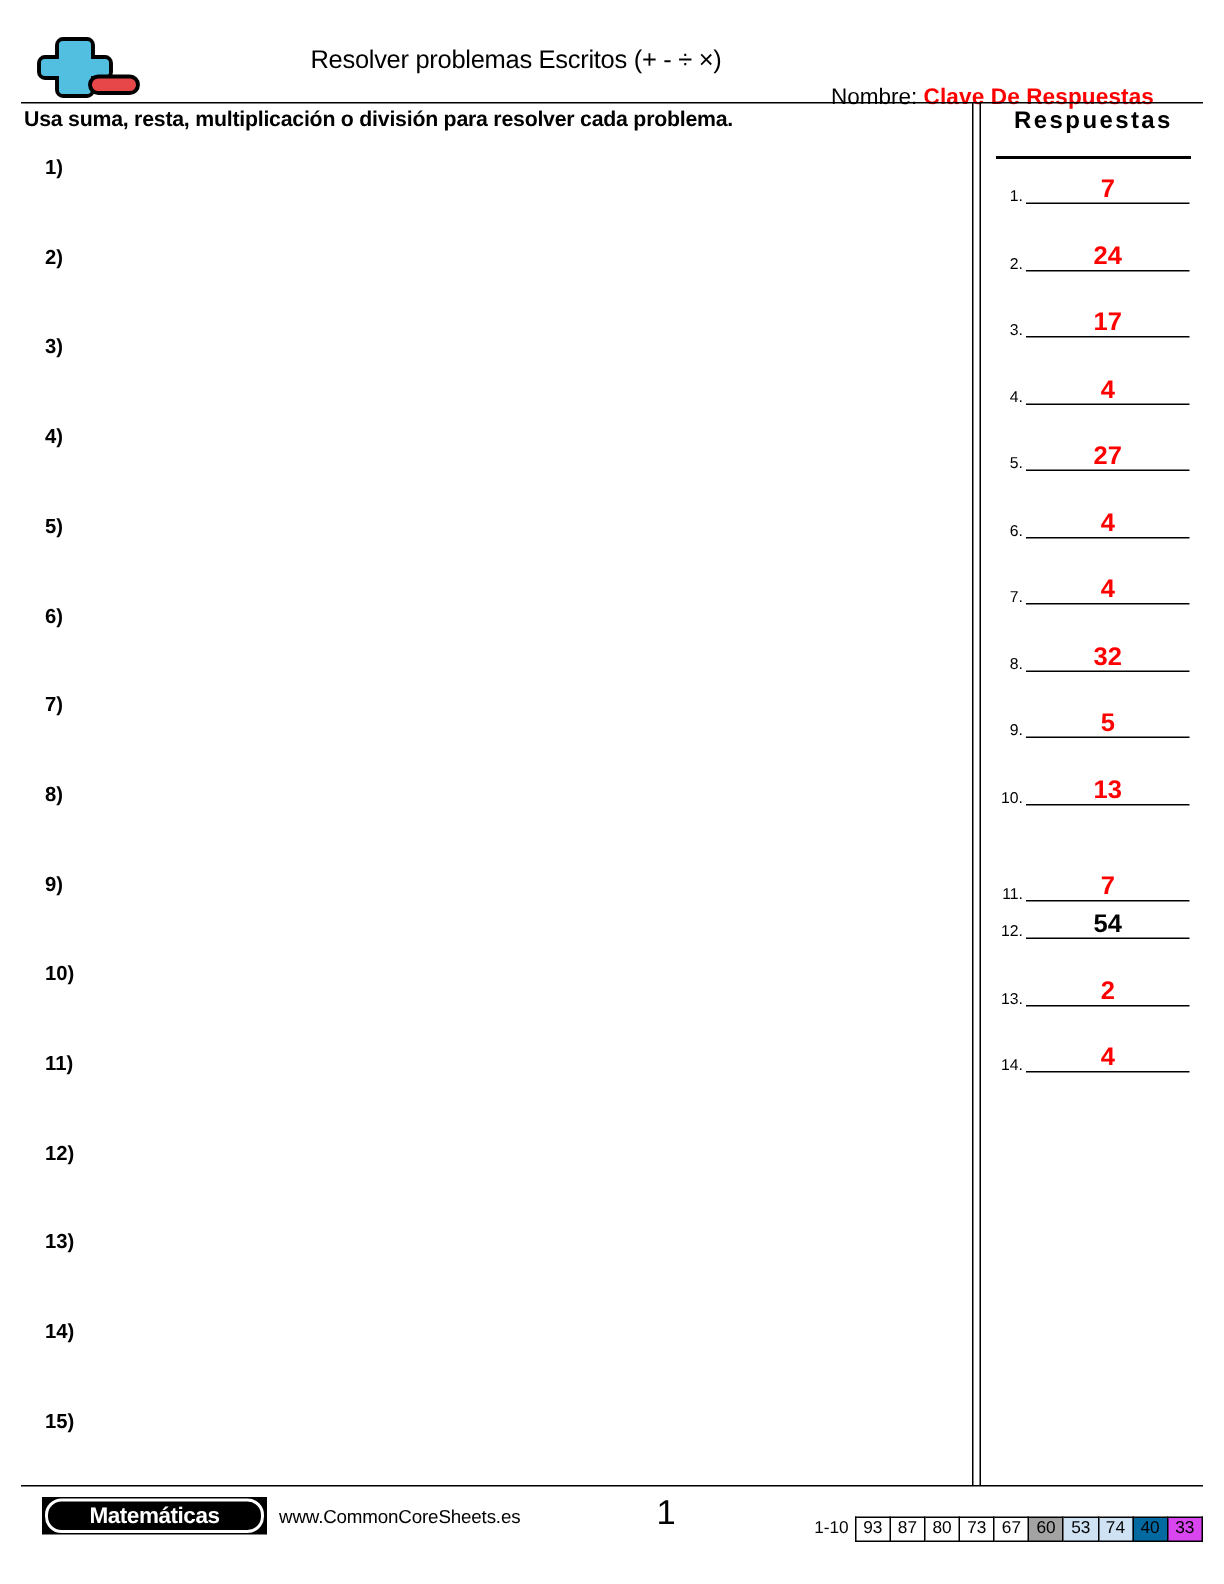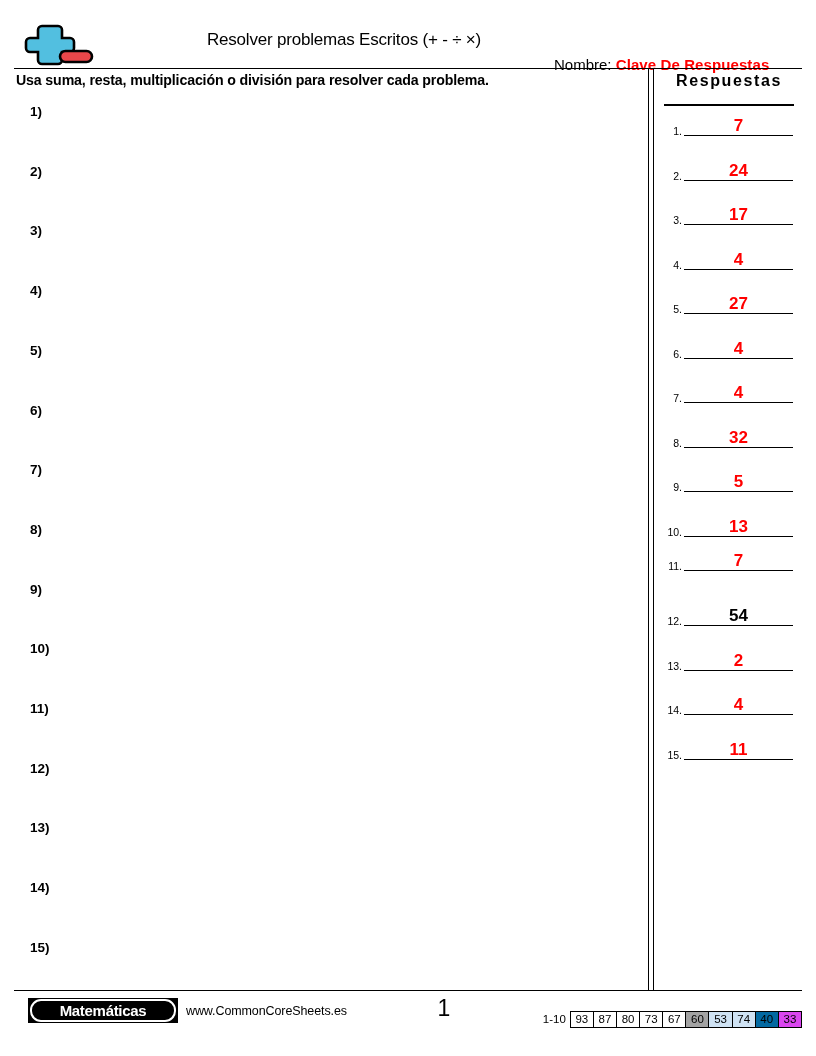--- a/index.html
+++ b/index.html
@@ -207,43 +207,38 @@
       <div class="ans-row" style="top: 392.4px;">
         <span class="ans-idx">9.</span>
         <span class="ans-val" style="color: rgb(255, 0, 0);">5</span>
         <span class="ans-line"></span>
       </div>
       <div class="ans-row" style="top: 436.95px;">
         <span class="ans-idx">10.</span>
         <span class="ans-val" style="color: rgb(255, 0, 0);">13</span>
         <span class="ans-line"></span>
       </div>
-      <div class="ans-row" style="top: 471px;">
+      <div class="ans-row" style="top: 501px;">
         <span class="ans-idx">11.</span>
         <span class="ans-val" style="color: rgb(255, 0, 0);">7</span>
         <span class="ans-line"></span>
       </div>
       <div class="ans-row" style="top: 526.05px;">
         <span class="ans-idx">12.</span>
         <span class="ans-val" style="color: #000000;">54</span>
         <span class="ans-line"></span>
       </div>
       <div class="ans-row" style="top: 570.6px;">
         <span class="ans-idx">13.</span>
         <span class="ans-val" style="color: rgb(255, 0, 0);">2</span>
         <span class="ans-line"></span>
       </div>
       <div class="ans-row" style="top: 615.15px;">
         <span class="ans-idx">14.</span>
         <span class="ans-val" style="color: rgb(255, 0, 0);">4</span>
-        <span class="ans-line"></span>
-      </div>
-      <div class="ans-row" style="top: 659.7px;">
-        <span class="ans-idx">15.</span>
-        <span class="ans-val" style="color: rgb(255, 0, 0);">11</span>
         <span class="ans-line"></span>
       </div>
     </div>
 
   <div class="hr-bot"></div>
   <div class="footer">
 
     <div class="brand">
       <div class="brand-oval">
         <span class="brand-text">Matemáticas</span>

